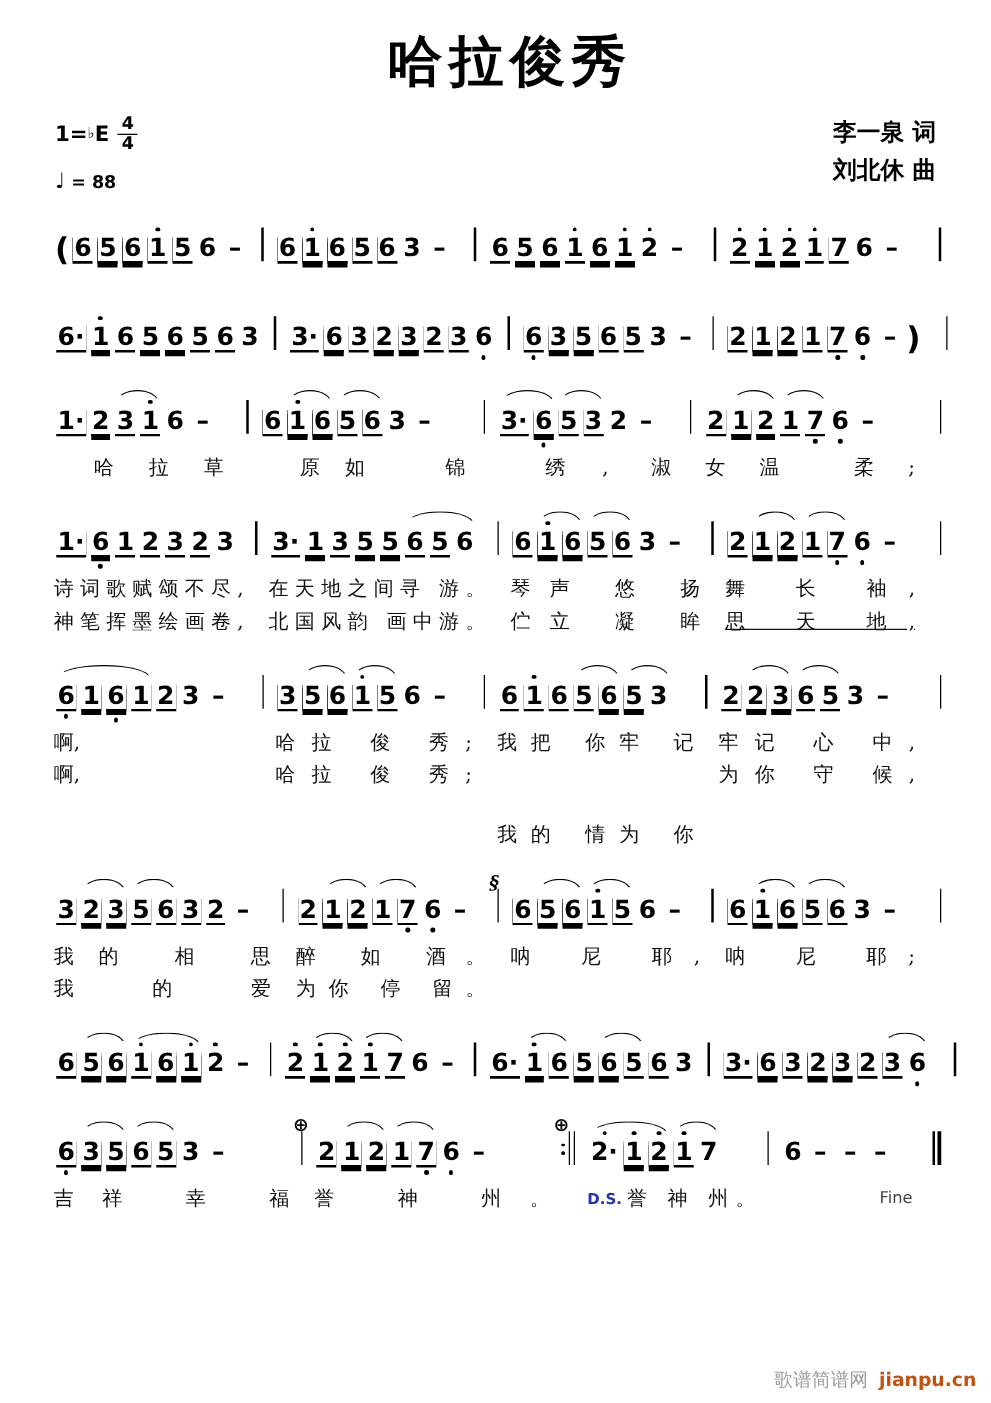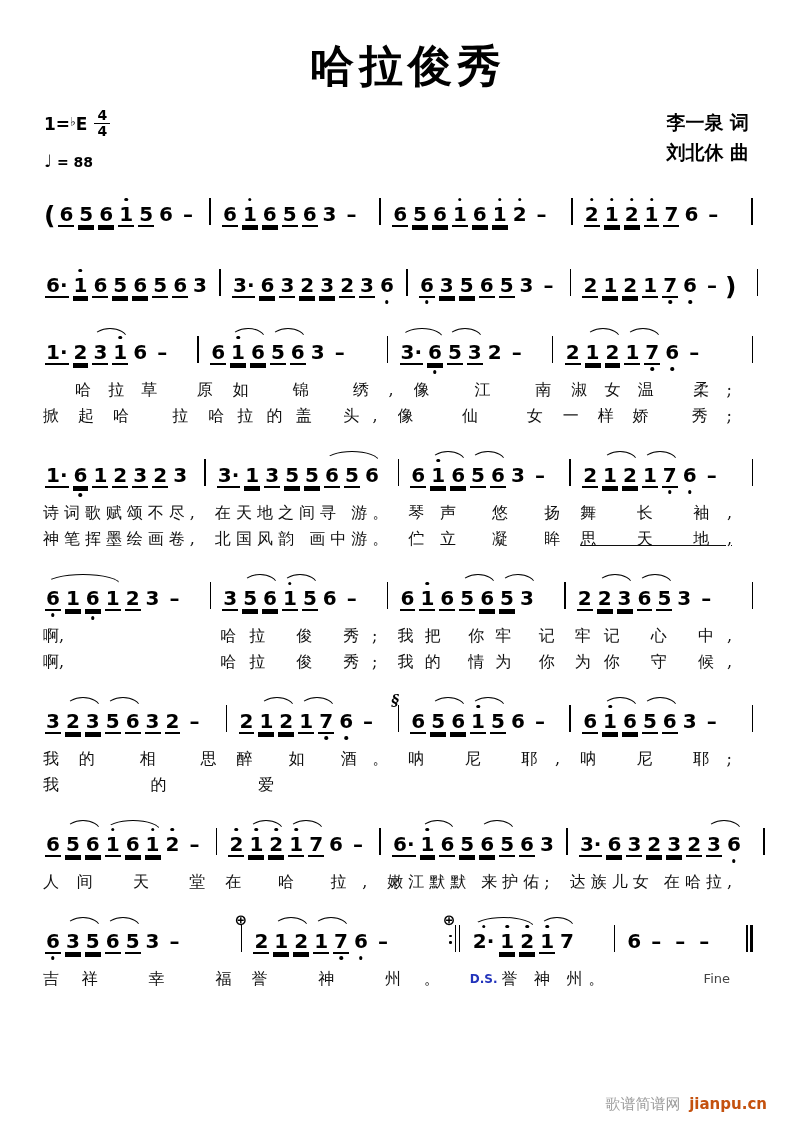--- a/index.html
+++ b/index.html
@@ -1,18 +1,18 @@
 <!DOCTYPE html>
 <html style="--ds: #2233bb; --fine: #444444; --wmg: #9c9c9c; --wmo: #c4510e;"><head>
 <meta charset="utf-8">
 <style>
   html,body{margin:0;padding:0;background:#fff;}
   .page{position:relative;width:793px;height:1122px;background:#ffffff;overflow:hidden;
         font-family:"DejaVu Sans",sans-serif;color:#000;}
-  .title{ text-align:center;margin-top:42px;font-size:44px;font-weight:bold;letter-spacing:5px;line-height:1.1;padding-left:23px;}
+  .title{ text-align:center;margin-top:26px;font-size:44px;font-weight:bold;letter-spacing:5px;line-height:1.1;padding-left:23px;}
   .hdr{display:flex;justify-content:space-between;align-items:flex-start;margin:18px 44px 6px 44px;}
   .keyline{font-size:17px;font-weight:bold;display:flex;align-items:center;}
   .keyline sup{font-size:12px;position:relative;top:-2px;}
   .ts{display:inline-flex;flex-direction:column;align-items:center;margin-left:7px;font-size:14px;line-height:1.05;font-weight:bold;}
   .ts .top{border-bottom:1.6px solid #000;padding:0 3px;}
   .tempo{margin-top:12px;font-size:14px;font-weight:bold;}
   .tempo .nq{font-size:17px;}
   .credits{text-align:right;font-size:19px;line-height:1.55;font-weight:bold;}
   .score{margin:14px 40px 0 40px;}
   .system{margin-bottom:22px;}
@@ -42,21 +42,21 @@
   .mark.segno{font-family:"DejaVu Serif",serif;font-style:italic;font-size:15px;}
   .lrow{display:flex;margin-top:2px;line-height:24px;}
   .lyr{flex:1 1 0;display:flex;padding:0 3px;font-family:"DejaVu Serif",serif;font-size:16px;color:#101010;}
   .lyr .ltxt{flex:1;display:block;text-align:justify;text-align-last:justify;white-space:nowrap;overflow:hidden;}
   .lyr.short .ltxt{text-align-last:left;}
   .lyr.ascii .ltxt{text-align-last:right;font-family:"DejaVu Sans",sans-serif;font-size:13px;color:var(--fine,#444);padding-right:2px;}
   .lyr .ds{color:var(--ds,#2233bb);font-family:"DejaVu Sans",sans-serif;font-size:12px;font-weight:bold;margin-right:4px;align-self:center;}
   .sp{flex:0 0 14px;}
   .sp.wide{flex-basis:24px;}
   .sp.end{flex-basis:18px;}
-  .watermark{position:absolute;right:26px;bottom:8px;font-size:15px;}
+  .watermark{position:absolute;right:12px;bottom:8px;font-size:15px;}
   .watermark .site{color:var(--wmg,#9c9c9c);font-family:"DejaVu Serif",serif;}
   .watermark .url{color:var(--wmo,#c4510e);font-weight:bold;margin-left:4px;}
 </style>
 </head>
 <body>
 
 <div class="page">
   <div class="title">哈拉俊秀</div>
 
   <div class="hdr">
@@ -249,44 +249,23 @@
         </div>
         <div class="lrow">
           <div class="lyr" style="flex-grow: 6; margin-left: 32px;">
             <span class="ltxt">哈拉草 原</span>
           </div>
           <div class="sp"></div>
           <div class="lyr" style="flex-grow: 7; justify-content: center;">
             <span class="ltxt">如 锦 绣,</span>
           </div>
           <div class="sp"></div>
-          <div class="lyr" style="flex-grow: 6;">
-            <span class="ltxt">像 江 南</span>
-          </div>
           <div class="sp"></div>
           <div class="lyr" style="flex-grow: 7;">
             <span class="ltxt">淑女温 柔;</span>
-          </div>
-          <div class="sp end"></div>
-        </div>
-        <div class="lrow">
-          <div class="lyr" style="flex-grow: 6;">
-            <span class="ltxt">掀起哈 拉</span>
-          </div>
-          <div class="sp"></div>
-          <div class="lyr" style="flex-grow: 7;">
-            <span class="ltxt">哈拉的盖 头,</span>
-          </div>
-          <div class="sp"></div>
-          <div class="lyr" style="flex-grow: 6;">
-            <span class="ltxt">像 仙 女</span>
-          </div>
-          <div class="sp"></div>
-          <div class="lyr" style="flex-grow: 7;">
-            <span class="ltxt">一样娇 秀;</span>
           </div>
           <div class="sp end"></div>
         </div>
       </div>
       <div class="system">
         <div class="nrow">
           <div class="mcell" style="flex-grow: 7;">
             <span class="note u1">1·</span>
             <span class="note u2">6<div class="ld"></div></span>
             <span class="note u1">1</span>
@@ -456,21 +435,21 @@
         </div>
         <div class="lrow">
           <div class="lyr short" style="flex-grow: 7;">
             <span class="ltxt">啊,</span>
           </div>
           <div class="sp"></div>
           <div class="lyr" style="flex-grow: 7;">
             <span class="ltxt">哈拉 俊 秀;</span>
           </div>
           <div class="sp"></div>
-          <div class="lyr" style="flex-grow: 7;">
+          <div class="lyr" style="flex-grow: 7; margin-top: 48px;">
             <span class="ltxt">我的 情为 你</span>
           </div>
           <div class="sp"></div>
           <div class="lyr" style="flex-grow: 7;">
             <span class="ltxt">为你 守 候,</span>
           </div>
           <div class="sp end"></div>
         </div>
       </div>
       <div class="system">
@@ -550,20 +529,23 @@
           <div class="lyr" style="flex-grow: 7;">
             <span class="ltxt">呐 尼 耶;</span>
           </div>
           <div class="sp end"></div>
         </div>
         <div class="lrow">
           <div class="lyr" style="flex-grow: 8;">
             <span class="ltxt">我 的 爱</span>
           </div>
           <div class="sp"></div>
+          <div class="lyr" style="flex-grow: 7;">
+            <span class="ltxt">为你 停 留。</span>
+          </div>
           <div class="sp"></div>
           <div class="lyr ascii" style="flex-grow: 7;">
             <span class="ltxt"></span>
           </div>
           <div class="sp"></div>
           <div class="lyr ascii" style="flex-grow: 7;">
             <span class="ltxt"></span>
           </div>
           <div class="sp end"></div>
         </div>
@@ -621,38 +603,20 @@
             <span class="note u2">2</span>
             <span class="note u2">3</span>
             <span class="note u1">2</span>
             <span class="note u1">3</span>
             <span class="note u0">6<div class="ld"></div></span>
             <div class="slur" style="left: 133px; width: 34px;"></div>
           </div>
           <div class="bar end">
             <div class="bline"></div>
           </div>
-        </div>
-        <div class="lrow">
-          <div class="lyr" style="flex-grow: 8;">
-            <span class="ltxt">人间 天 堂</span>
-          </div>
-          <div class="sp"></div>
-          <div class="lyr" style="flex-grow: 7;">
-            <span class="ltxt">在 哈 拉,</span>
-          </div>
-          <div class="sp"></div>
-          <div class="lyr" style="flex-grow: 8;">
-            <span class="ltxt">嫩江默默 来护佑;</span>
-          </div>
-          <div class="sp"></div>
-          <div class="lyr" style="flex-grow: 8;">
-            <span class="ltxt">达族儿女 在哈拉,</span>
-          </div>
-          <div class="sp end"></div>
         </div>
       </div>
       <div class="system">
         <div class="nrow">
           <div class="mcell" style="flex-grow: 7;">
             <span class="note u1">6<div class="ld"></div></span>
             <span class="note u2">3</span>
             <span class="note u2">5</span>
             <span class="note u1">6</span>
             <span class="note u1">5</span>

